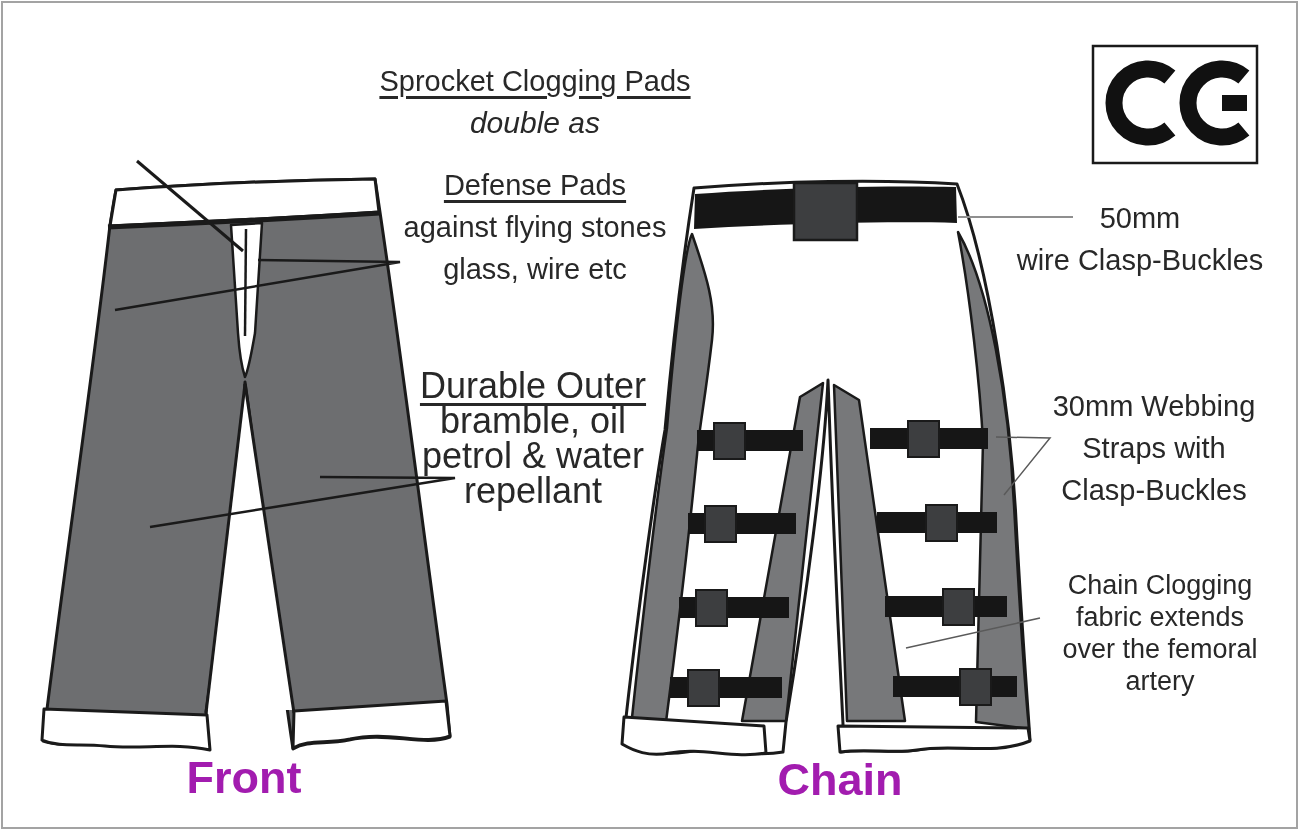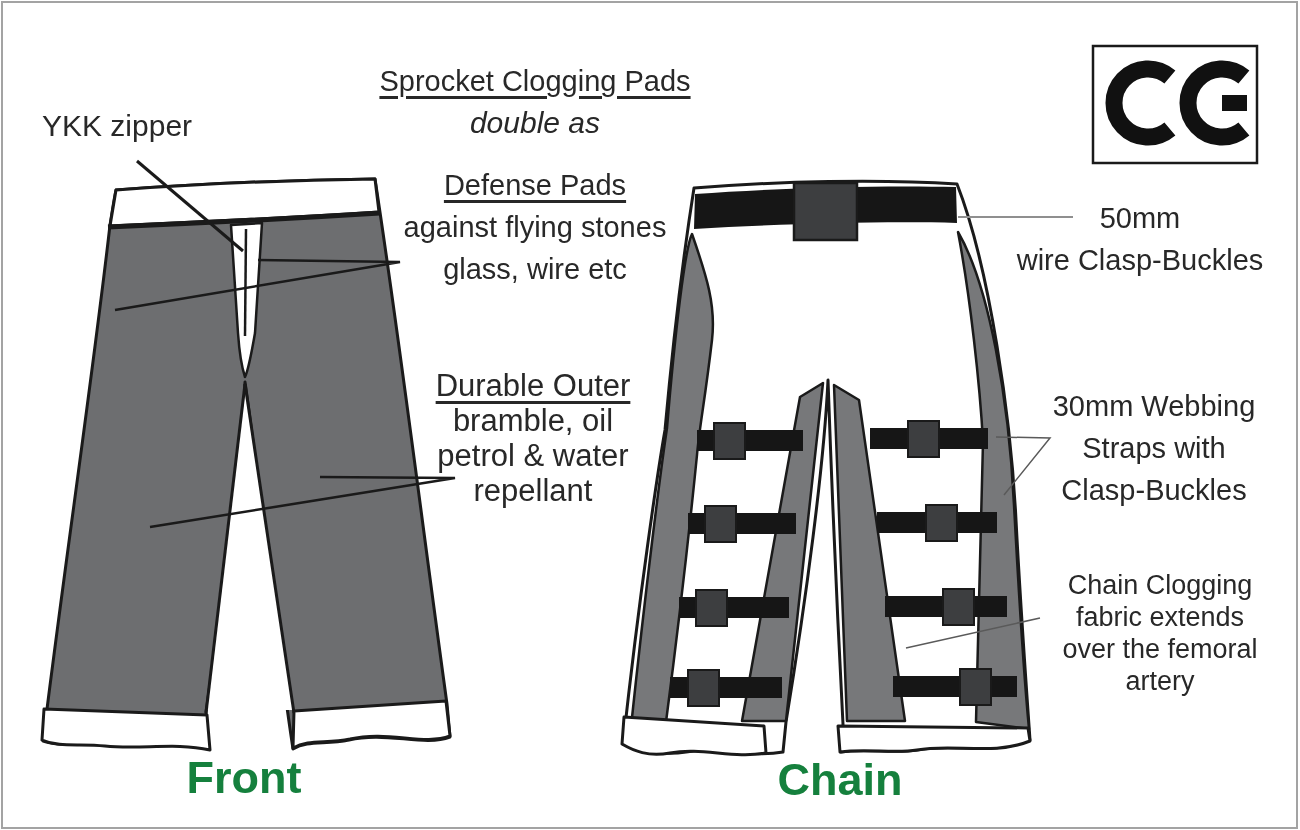--- a/index.html
+++ b/index.html
@@ -4,23 +4,23 @@
 <style>
   html,body{margin:0;padding:0;background:#ffffff;}
   #canvas{position:relative;width:1300px;height:830px;background:#ffffff;overflow:hidden;
           font-family:"Liberation Sans",sans-serif;color:#262626;}
   #frame{position:absolute;left:1px;top:1px;right:2px;bottom:1px;border:2px solid #a3a3a3;pointer-events:none;}
   #art{position:absolute;left:0;top:0;}
   .note{position:absolute;text-align:center;line-height:42px;font-size:29px;color:#282828;white-space:nowrap;}
   .note div{white-space:nowrap;}
   .u{text-decoration:underline;text-decoration-thickness:2.5px;text-underline-offset:5px;margin-top:20px;}
   .serif-italic{font-family:Liberation Sans, sans-serif;font-style:italic;font-size:30px;}
-  .tight{line-height:35px;font-size:31px;}
+  .tight{line-height:35px;font-size:36px;}
   .tighter{line-height:32px;font-size:27px;}
-  .viewlabel{position:absolute;text-align:center;font-size:45px;font-weight:bold;color:#15803d;}
+  .viewlabel{position:absolute;text-align:center;font-size:45px;font-weight:bold;color:#a21caf;}
   .left-note{position:absolute;font-size:30px;color:#282828;white-space:nowrap;}
 </style>
 </head>
 <body>
 
 <div id="canvas">
 
   <svg id="art" width="1300" height="830" viewBox="0 0 1300 830" xmlns="http://www.w3.org/2000/svg">
 
     <g>
@@ -120,21 +120,20 @@
     </g>
 
     <g aria-label="CE">
       <rect x="1093" y="46" width="164" height="117" fill="#ffffff" stroke="#1a1a1a" stroke-width="2.5"></rect>
       <path fill="none" stroke="#111111" stroke-width="17" d="M 1169.9,77 A 34 34 0 1 0 1169.9,129"></path>
       <path fill="none" stroke="#111111" stroke-width="17" d="M 1243.9,77 A 34 34 0 1 0 1243.9,129"></path>
       <line x1="1222" y1="103" x2="1247" y2="103" stroke="#111111" stroke-width="16"></line>
     </g>
   </svg>
 
-  <div class="left-note" style="left:42px;top:109px;">YKK zipper</div>
 
   <div class="note" style="left:360px;top:40px;width:350px;">
     <div class="u">Sprocket Clogging Pads</div>
     <div class="serif-italic">double as</div>
     <div class="u">Defense Pads</div>
     <div>against flying stones</div>
     <div>glass, wire etc</div>
   </div>
 
   <div class="note tight" style="left:383px;top:348px;width:300px;">

